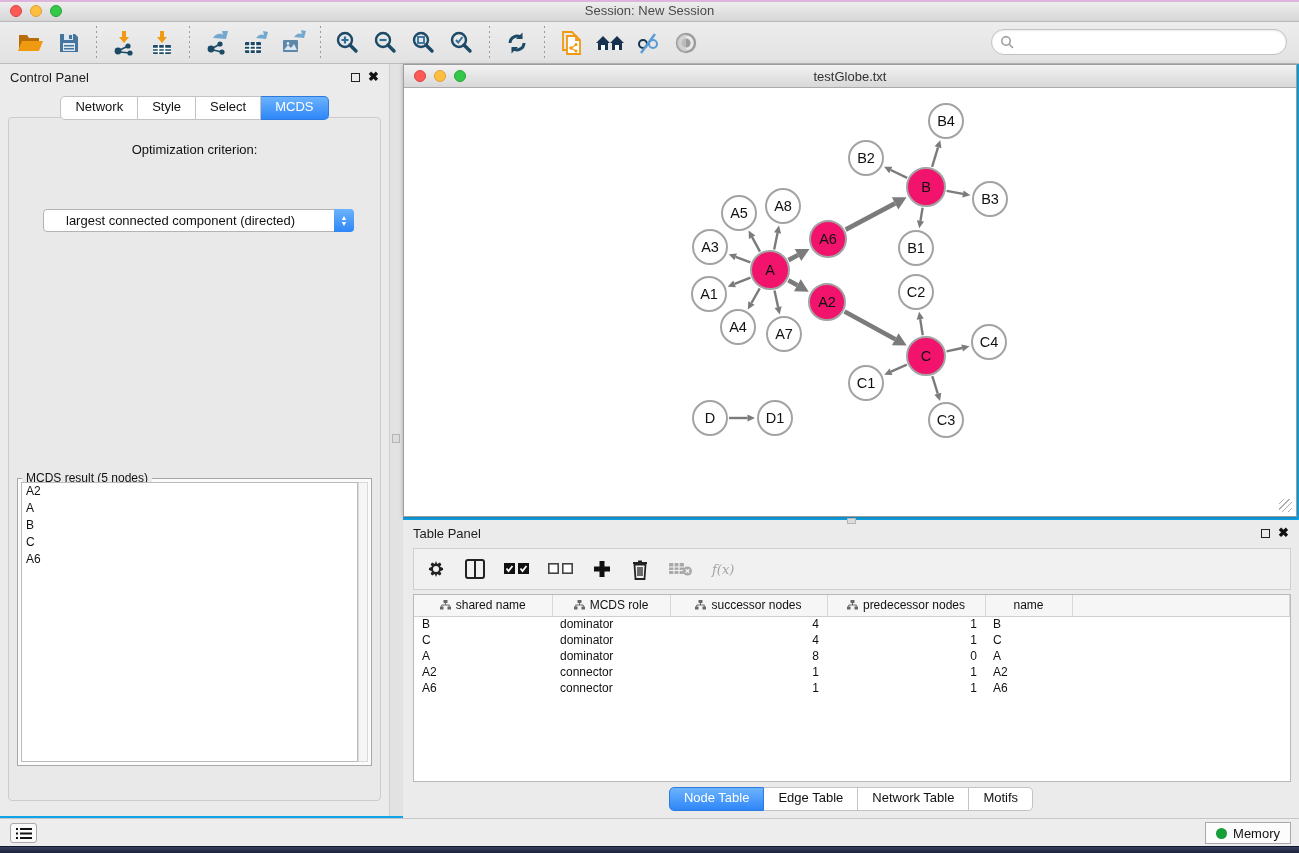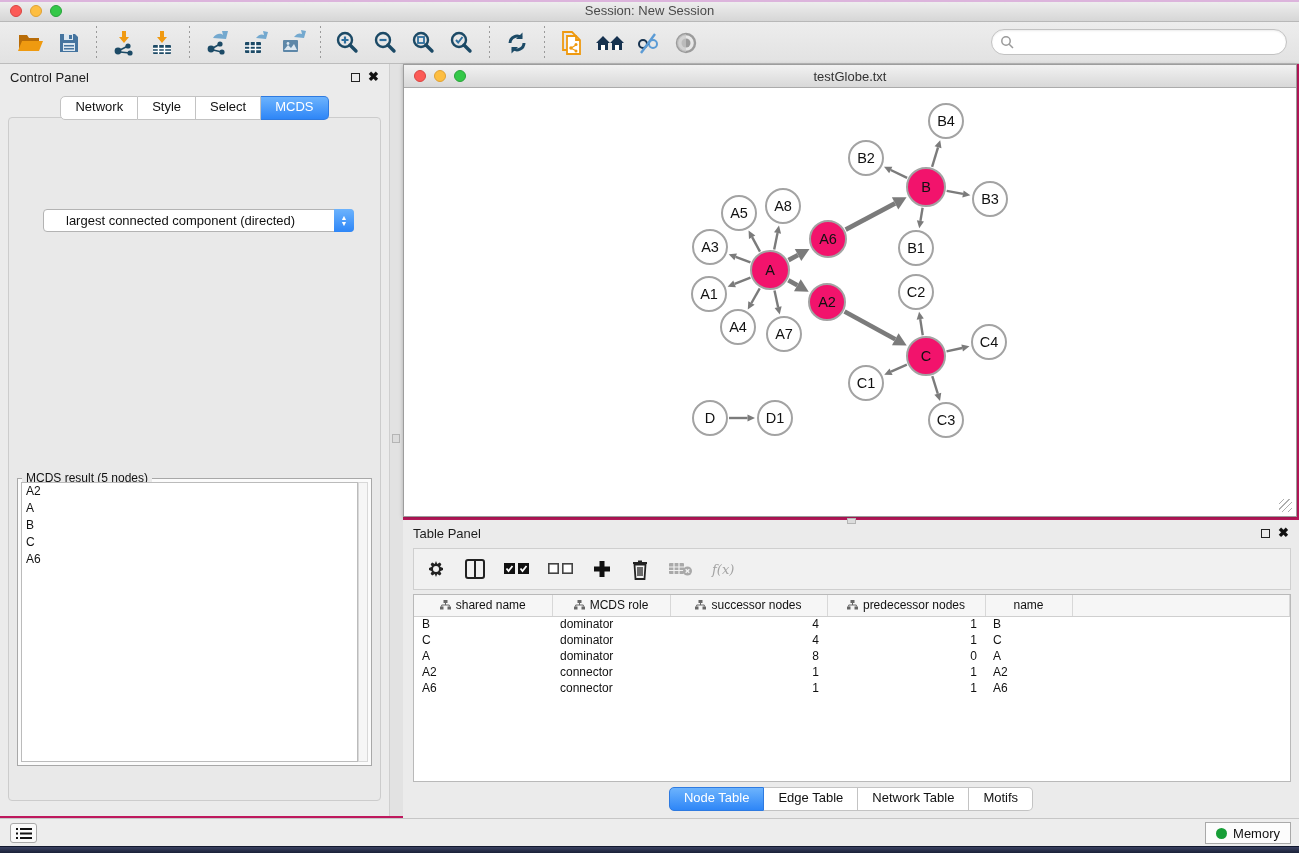--- a/index.html
+++ b/index.html
@@ -25,21 +25,21 @@
     display:flex; align-items:center; }
   .tb-btn { width:34px; height:34px; display:flex; align-items:center; justify-content:center; margin:0 2px; }
   .tb-sep { width:1px; height:34px; margin:0 8px;
     background-image:linear-gradient(#9a9a9a 2px, transparent 2px); background-size:1px 5px; }
   .search-wrap { position:absolute; right:12px; top:7px; width:296px; height:26px;
     background:#fff; border:1px solid #c2c2c2; border-radius:13px;
     display:flex; align-items:center; padding-left:8px; box-shadow:inset 0 1px 2px rgba(0,0,0,.08);}
   .search-wrap input { border:none; outline:none; flex:1; height:20px; font-size:13px; background:transparent; margin-left:5px;}
 
   
-  .workspace { position:absolute; top:64px; left:0; right:0; height:754px; background:#be185d; }
+  .workspace { position:absolute; top:64px; left:0; right:0; height:754px; background:#0ea5e9; }
 
   
   .control-panel { position:absolute; left:0; top:0; width:390px; height:752px; background:#ebebeb; border-right:1px solid #cfcfcf;}
   .panel-header { height:26px; display:flex; align-items:center; padding:0 10px; }
   .panel-header .ph-title { font-size:13px; color:#1d1d1d; flex:1; }
   .ph-icons { display:flex; align-items:center; gap:8px; }
   .float-box { width:9px; height:9px; border:1.5px solid #222; display:inline-block; }
   .close-x { font-size:13px; font-weight:bold; color:#111; line-height:10px; }
 
   .cp-tabs { position:absolute; left:0; right:0; top:32px; display:flex; justify-content:center; z-index:2;}
@@ -292,20 +292,21 @@
           <span class="close-x">✖</span>
         </span>
       </div>
       <div class="cp-tabs" id="cp-tabs">
           <div class="seg-tab">Network</div>
           <div class="seg-tab">Style</div>
           <div class="seg-tab">Select</div>
           <div class="seg-tab active">MCDS</div>
         </div>
       <div class="cp-content">
+        <div class="opt-label">Optimization criterion:</div>
         <div class="dropdown">
           <span class="dd-value">largest connected component (directed)</span>
           <span class="dd-stepper">
               <span>▲</span>
               <span>▼</span>
             </span>
         </div>
         <div class="result-fieldset">
           <span class="result-legend">MCDS result (5 nodes)</span>
           <div class="result-list" id="result-list">

